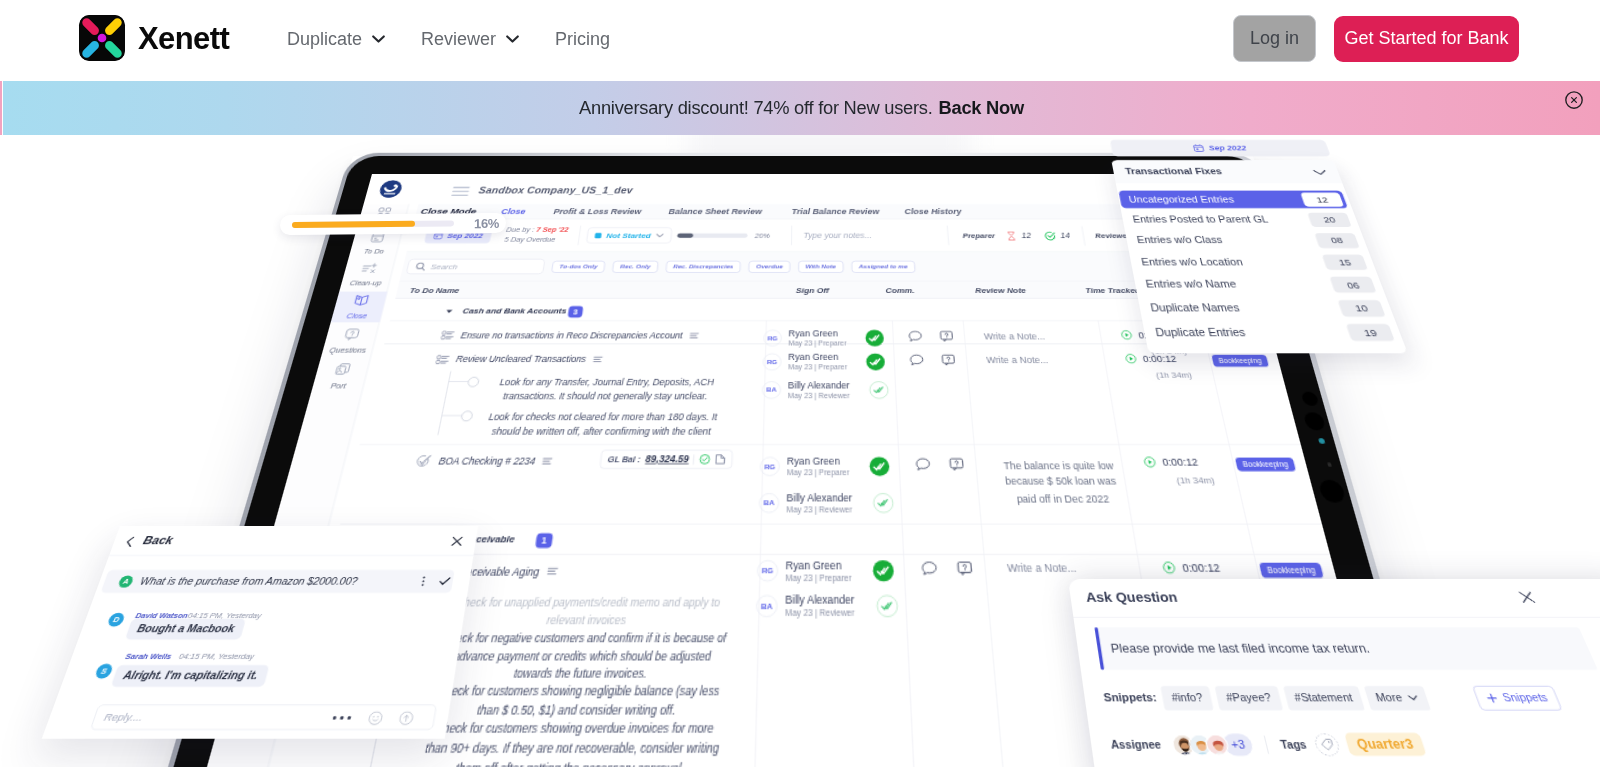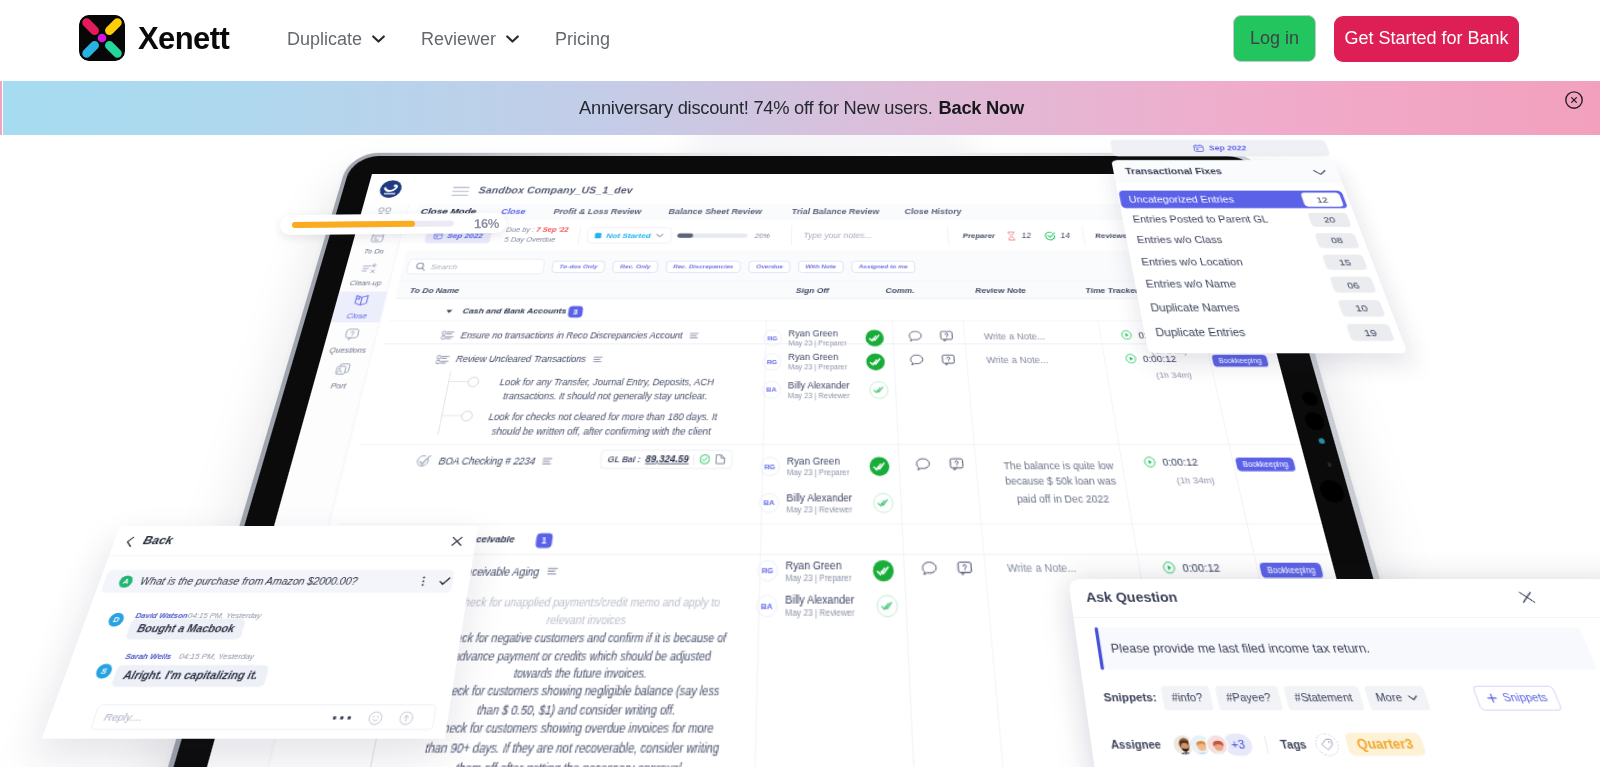--- a/index.html
+++ b/index.html
@@ -10,21 +10,21 @@
 
   
   .hdr{position:absolute;left:0;top:0;width:1600px;height:78px;background:#fff;z-index:60;}
   .logo-wrap{position:absolute;left:79px;top:15px;display:flex;align-items:center;gap:13px;}
   .logo-mark{width:46px;height:46px;border-radius:10.5px;background:#070707;position:relative;overflow:hidden;}
   .logo-text{font-size:31px;font-weight:700;color:#0a0a0a;letter-spacing:-0.6px;line-height:1;}
   .nav{position:absolute;left:287px;top:0;height:78px;display:flex;align-items:center;}
   .nav-item{display:flex;align-items:center;gap:10px;font-size:18px;color:#65696f;cursor:pointer;margin-right:36px;}
   .nav-item:last-child{margin-right:0;}
   .hdr-right{position:absolute;left:1233px;top:15px;height:47px;display:flex;align-items:center;gap:18px;}
-  .btn-login{border:1.2px solid #c4c7cc;border-radius:8px;width:83px;height:47px;display:flex;align-items:center;justify-content:center;font-size:18px;color:#3f434a;background:#22c55e;cursor:pointer;}
+  .btn-login{border:1.2px solid #c4c7cc;border-radius:8px;width:83px;height:47px;display:flex;align-items:center;justify-content:center;font-size:18px;color:#3f434a;background:#a3a3a3;cursor:pointer;}
   .btn-cta{background:#dd1f55;border:none;border-radius:9px;height:46px;width:185px;display:flex;align-items:center;justify-content:center;font-size:18px;color:#fff;cursor:pointer;}
 
   
   .banner-edge{position:absolute;left:0;top:81px;width:2px;height:54px;background:#f2a3c0;z-index:58;}
   .banner{position:absolute;left:3px;top:81px;width:1597px;height:54px;
           background:linear-gradient(90deg,#a6dcf0 0%,#aed8ee 14%,#c3cde8 37%,#dfbcd8 58%,#f0accb 78%,#f2a0bd 100%);
           z-index:59;}
   .banner-inner{position:absolute;left:0;top:0;width:100%;height:100%;display:flex;align-items:center;justify-content:center;}
   .banner-text{font-size:18.3px;color:#25292f;letter-spacing:-0.25px;}
   .banner-link{font-size:18.3px;font-weight:700;color:#16181c;margin-left:6px;cursor:pointer;letter-spacing:-0.25px;}

